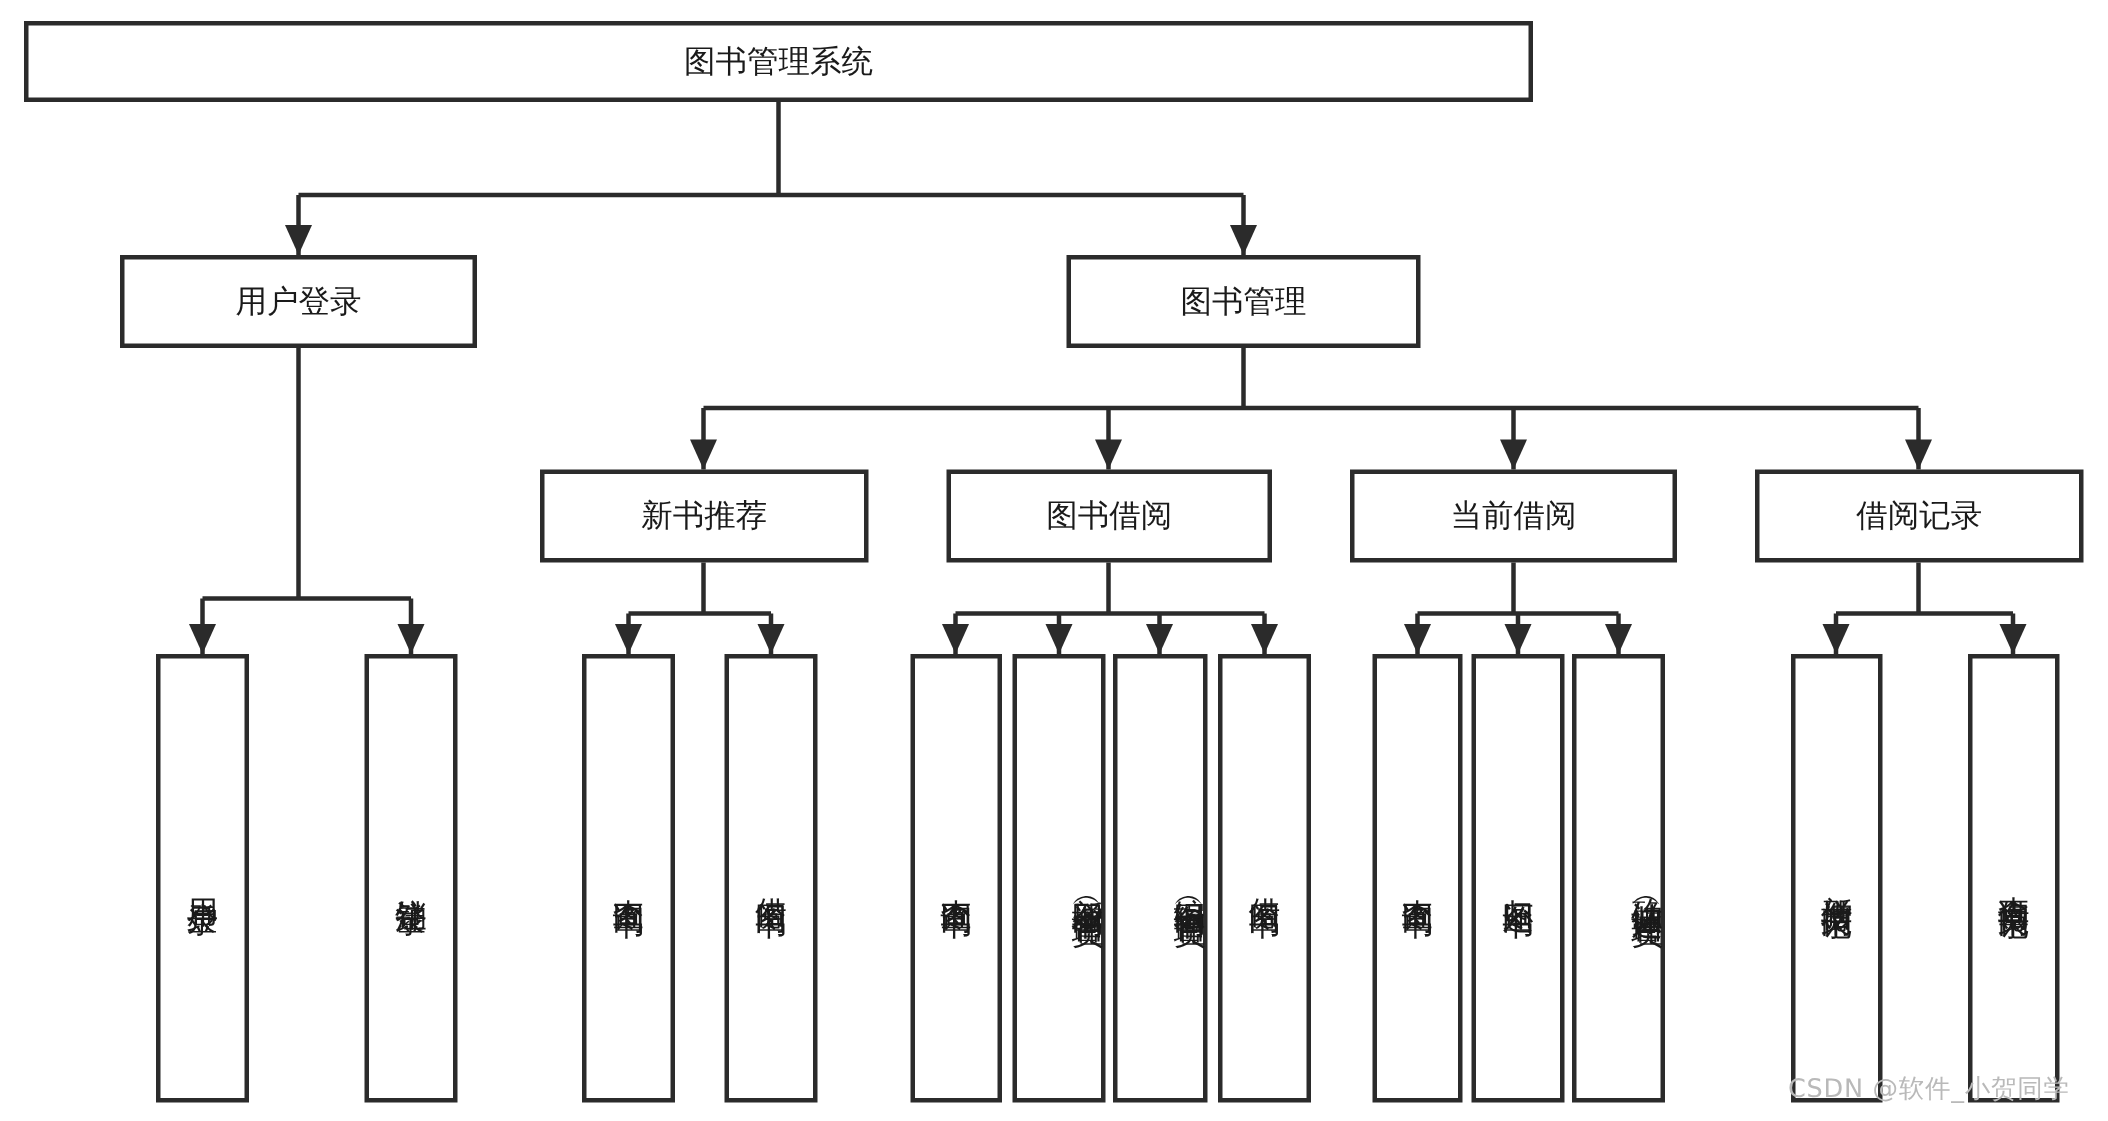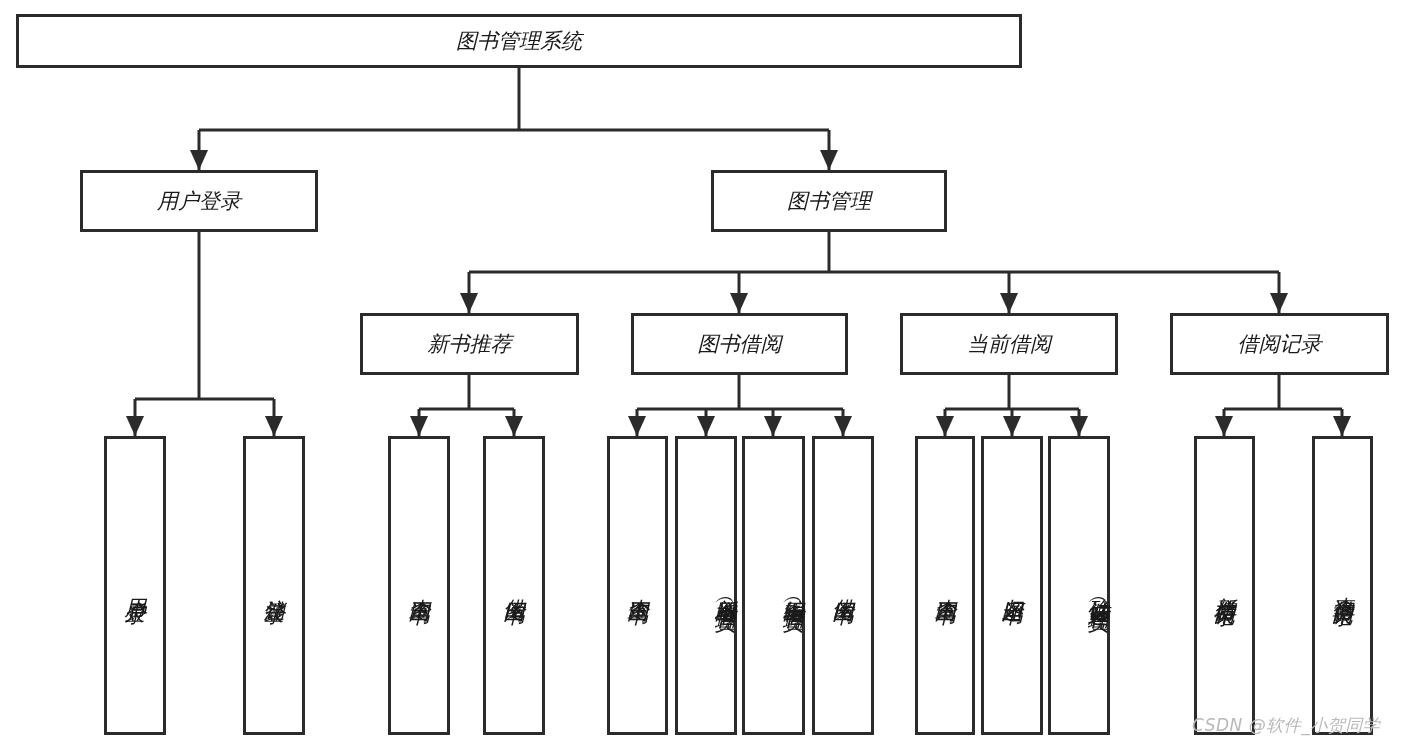--- a/index.html
+++ b/index.html
@@ -12,21 +12,20 @@
     width: 1405px;
     height: 747px;
     overflow: hidden;
     font-family: "DejaVu Sans", "Liberation Sans", sans-serif;
   }
   #diagram-root {
     position: relative;
     width: 1111px;
     height: 747px;
     background: #ffffff;
-    font-style: italic;
   }
   svg#tree-svg {
     position: absolute;
     left: 0;
     top: 0;
     width: 1405px;
     height: 747px;
     display: block;
   }
   .node-box {

